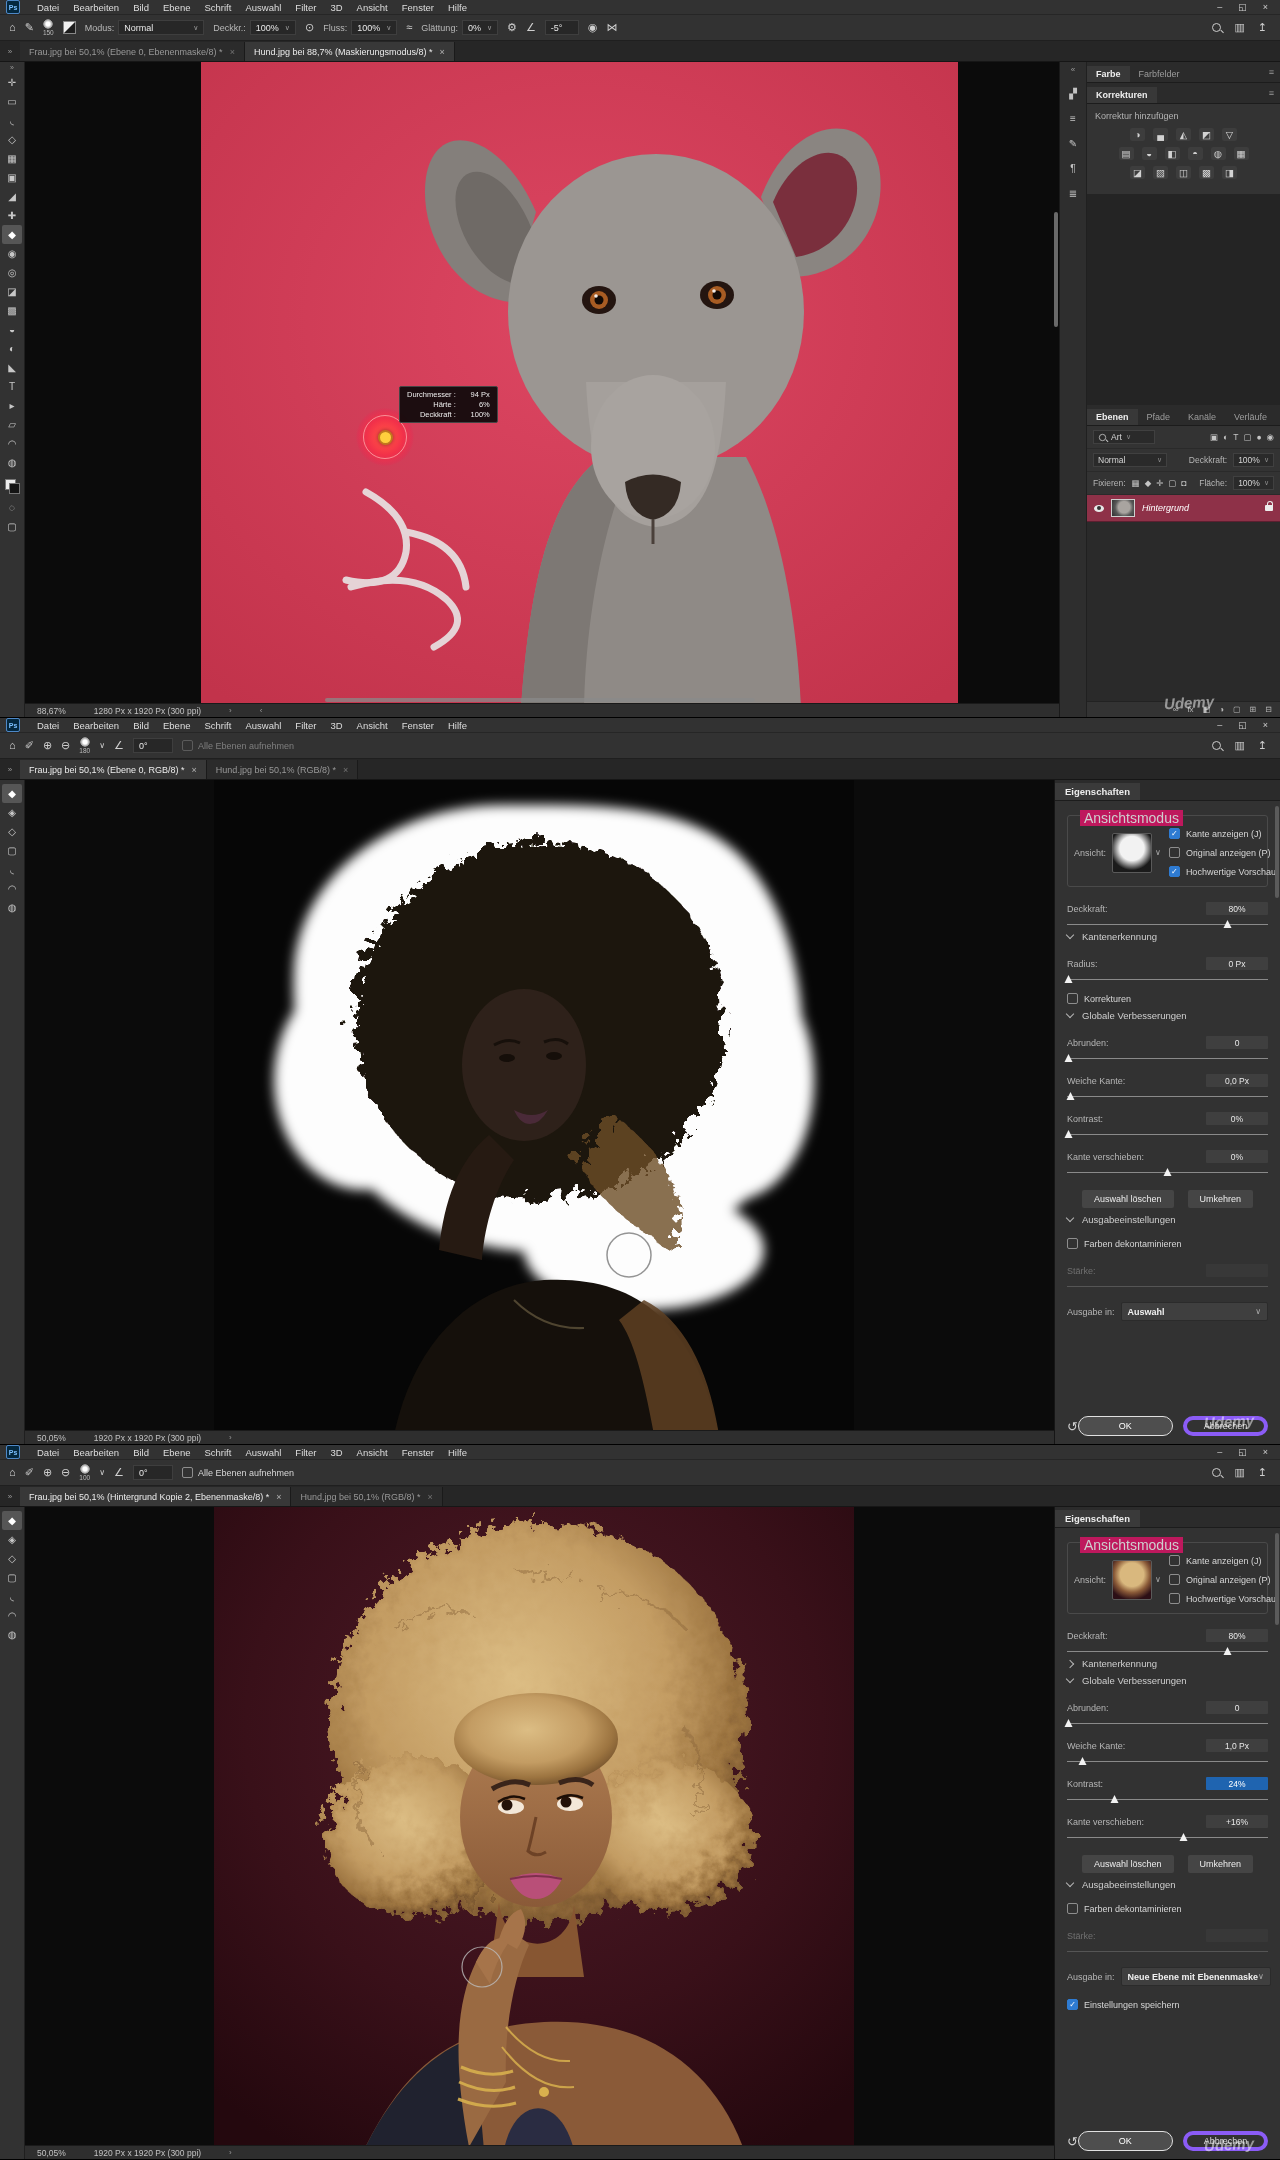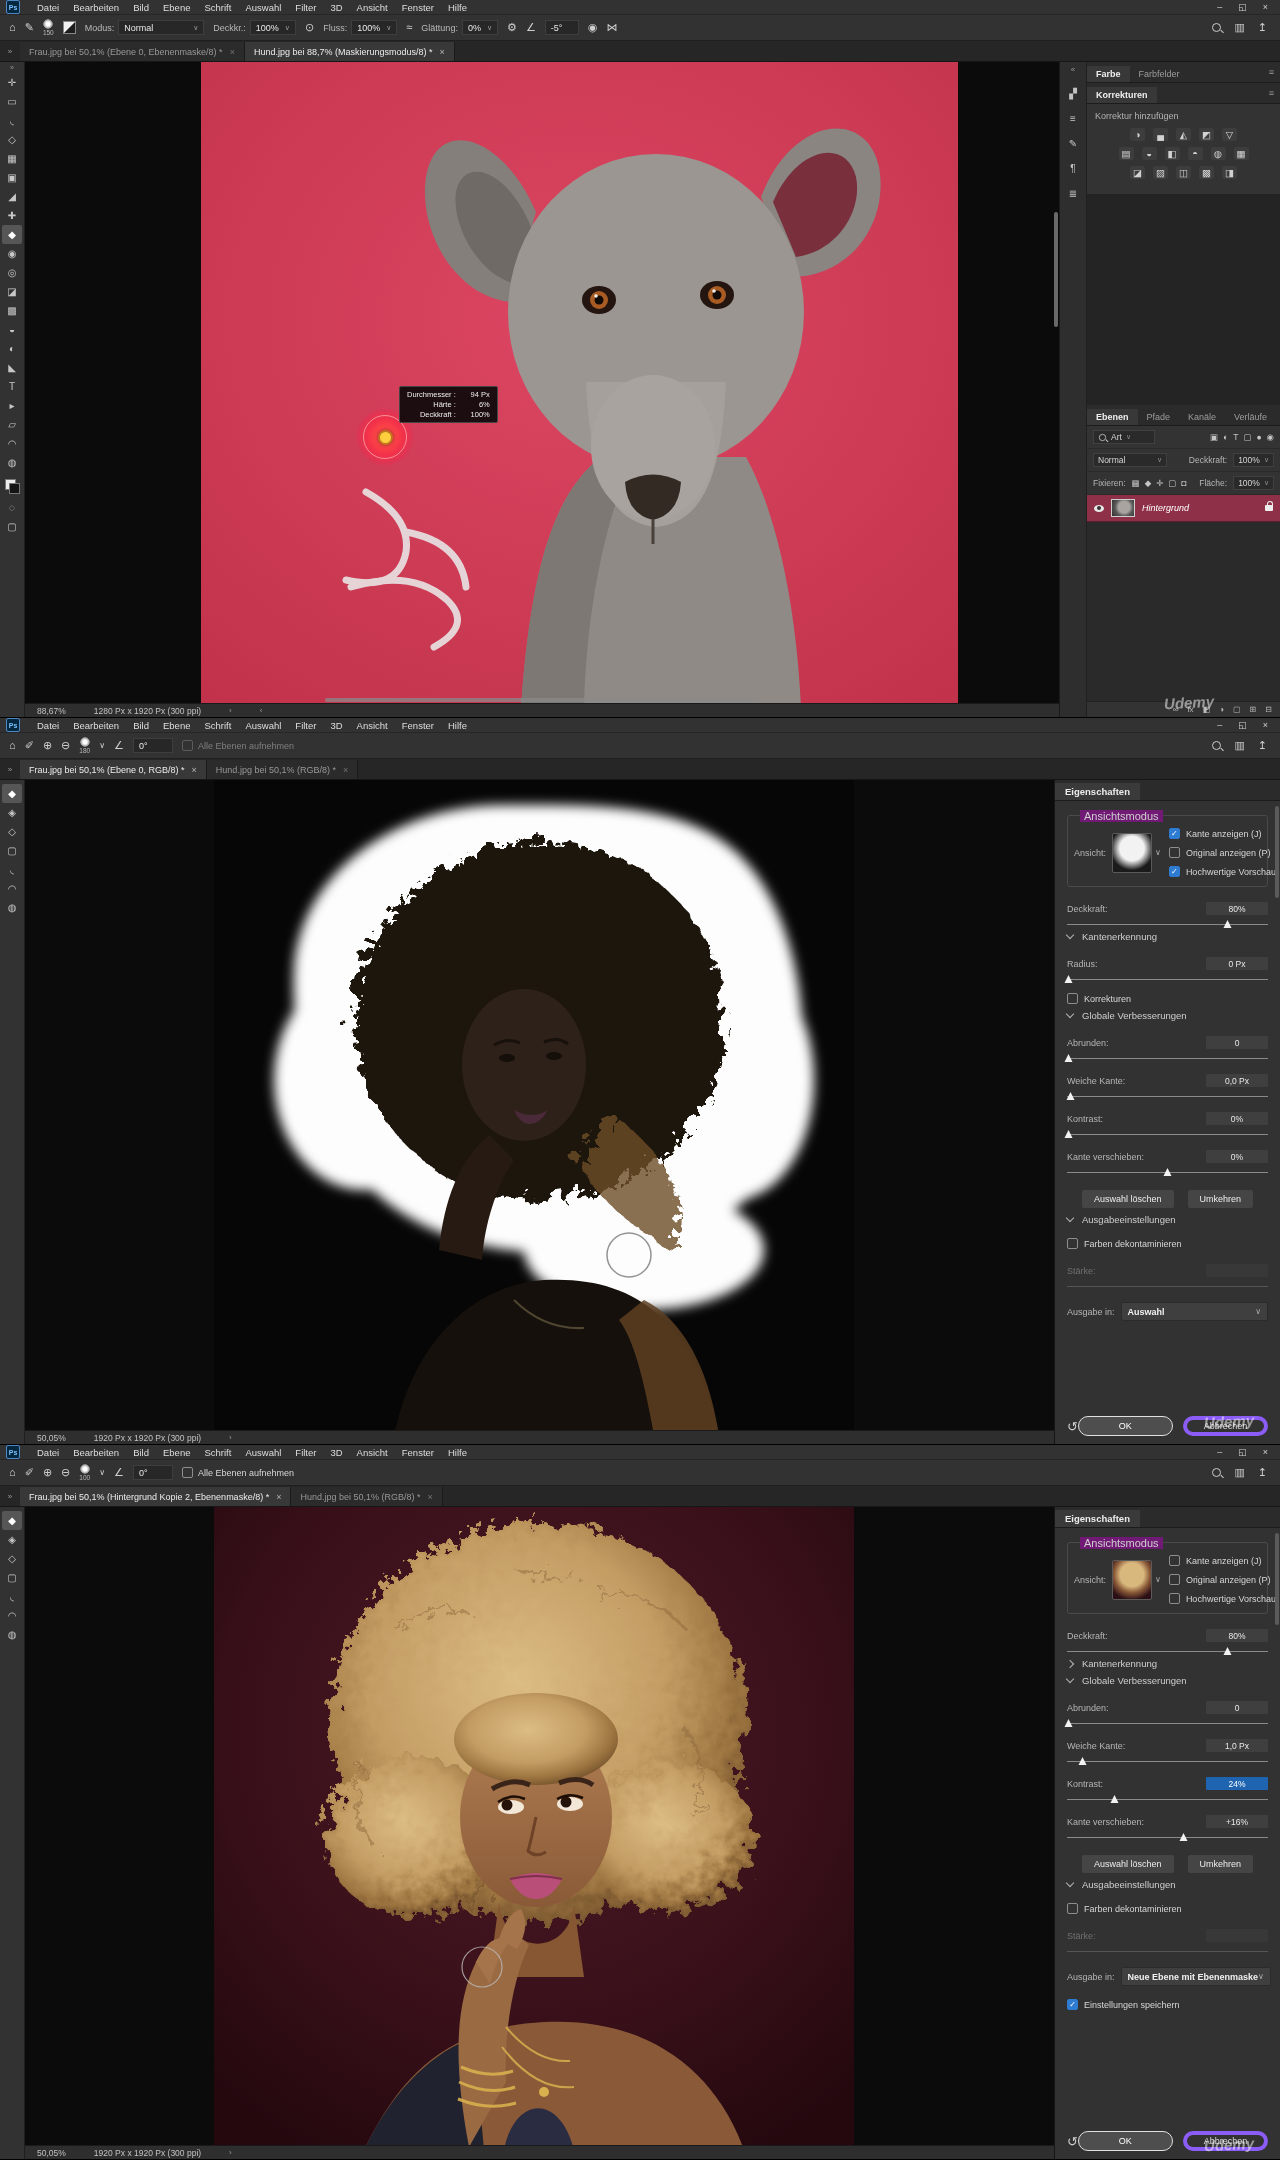--- a/index.html
+++ b/index.html
@@ -80,21 +80,21 @@
   .layer-lock::before{content:'';position:absolute;left:1.5px;top:-4px;width:4px;height:4px;border:1.3px solid #ececec;border-bottom:none;border-radius:3px 3px 0 0}
   .layers-empty{flex:1;background:#2a2a2a}
   .layers-bottom{height:15px;background:#333;border-top:1px solid #222;display:flex;align-items:center;justify-content:flex-end;gap:9px;padding:0 8px;flex:none}
   .lb-icon{font-size:8px;color:#b8b8b8;font-style:normal}
   
   .props-dock{width:225px;background:#323232;border-left:1px solid #161616;display:flex;flex-direction:column;position:relative;flex:none}
   .props-tabrow{height:20px;background:#2b2b2b;border-bottom:1px solid #1c1c1c;display:flex;align-items:flex-end;flex:none}
   .props-tab{padding:3px 10px;background:#3a3a3a;color:#ececec;font-size:9.5px;font-weight:bold}
   .props-body{flex:1;display:flex;flex-direction:column;padding:6px 12px 8px;overflow:hidden}
   .props-group{border:1px solid #4a4a4a;border-radius:3px;margin-top:8px;padding:12px 6px 9px;position:relative}
-  .props-group-label{position:absolute;top:-6px;left:12px;background:#701a75;padding:0 4px;font-size:11px;color:#cfcfcf}
+  .props-group-label{position:absolute;top:-6px;left:12px;background:#be185d;padding:0 4px;font-size:14px;color:#cfcfcf}
   .view-row{display:flex;align-items:center;gap:6px}
   .view-label{font-size:9px;color:#b5b5b5}
   .view-thumb-wrap{display:flex;align-items:center;gap:3px}
   .view-thumb{width:38px;height:38px;border:1px solid #5a5a5a;border-radius:2px}
   .view-thumb.dark{background:radial-gradient(circle at 50% 38%,#f2f2f2 0 40%,#1b1b1b 72%)}
   .view-thumb.color{background:radial-gradient(circle at 50% 36%,#d9b87e 0 38%,#8a5a38 58%,#2c0f16 82%)}
   .view-chev{color:#aaa;font-size:8px}
   .view-checks{display:flex;flex-direction:column;gap:8px;margin-left:2px}
   .cb-row{display:flex;align-items:center;gap:6px}
   .cb{width:11px;height:11px;border:1px solid #8e8e8e;border-radius:2px;box-sizing:border-box;display:flex;align-items:center;justify-content:center;font-size:8px;color:#fff;flex:none}

